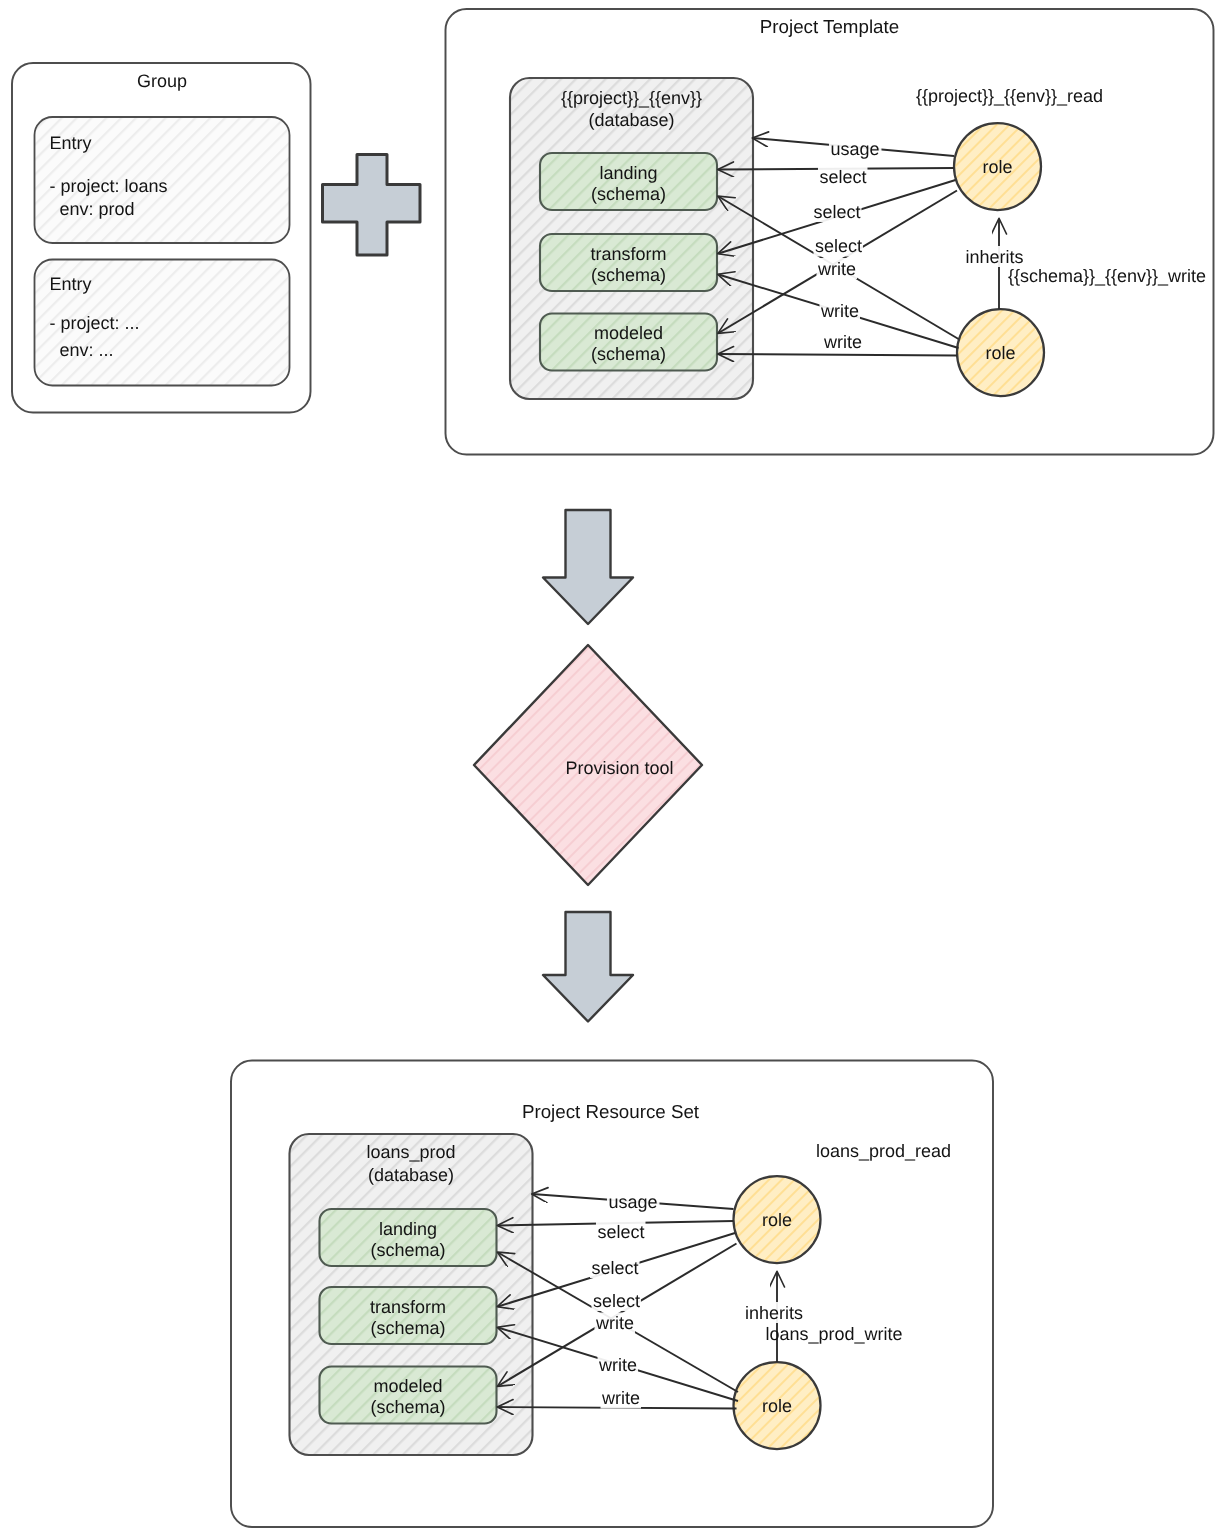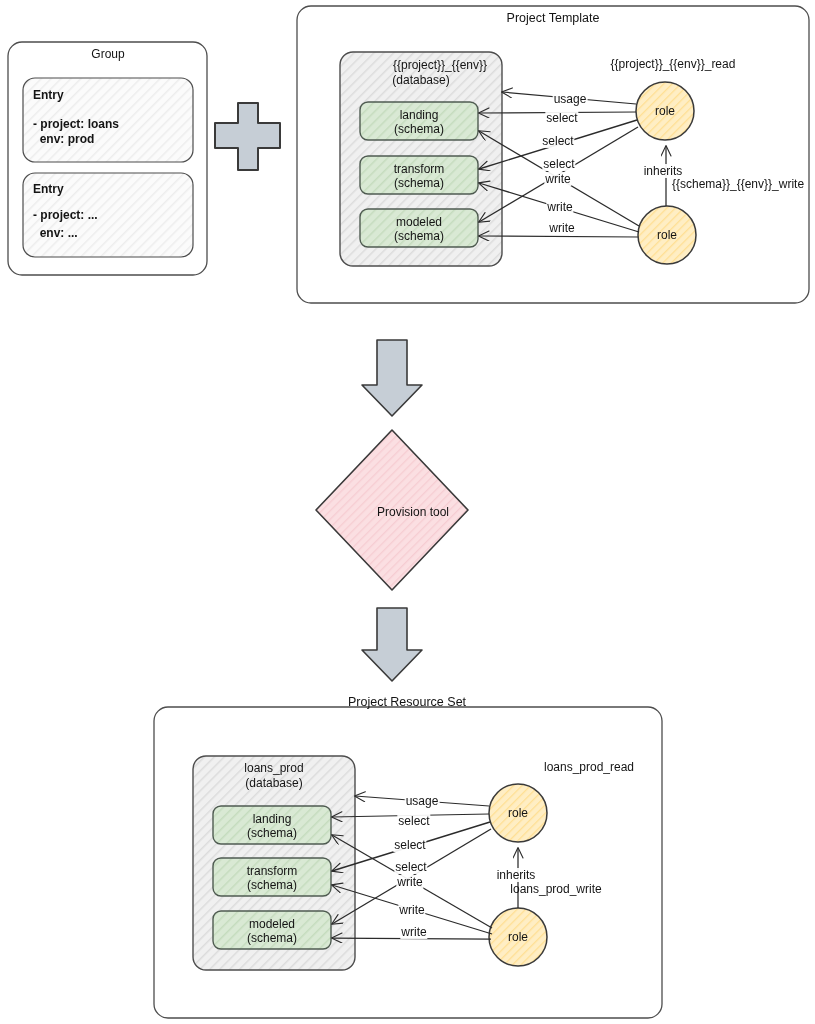--- a/index.html
+++ b/index.html
@@ -13,21 +13,21 @@
   .lbl{
     position:absolute;
     font-family:"Liberation Sans","DejaVu Sans",sans-serif;
     font-size:12px;line-height:14px;color:#141414;
     white-space:pre;
     pointer-events:none;
   }
   .lbl.c{transform:translateX(-50%);text-align:left;}
   .lbl.big{font-size:12.5px;}
   .lbl.edge{font-size:12px;background:rgba(255,255,255,0.92);padding:0 1px;}
-  .lbl.left{text-align:left;font-weight:bold;}
+  .lbl.left{text-align:left;}
 </style>
 </head>
 <body>
 
 <div id="stage">
 
 <svg id="canvas" viewBox="0 0 815 1024" xmlns="http://www.w3.org/2000/svg">
   <defs>
     <pattern id="hatchGrey" width="7" height="7" patternTransform="rotate(45)" patternUnits="userSpaceOnUse">
       <rect width="7" height="7" fill="#f0f0f0"></rect>
@@ -130,21 +130,21 @@
 <div class="lbl left" style="left:33px;top:88px;">Entry</div>
 <div class="lbl left" style="left:33px;top:117px;">- project: loans</div>
 <div class="lbl left" style="left:33px;top:132px;">  env: prod</div>
 
 <div class="lbl left" style="left:33px;top:182px;">Entry</div>
 <div class="lbl left" style="left:33px;top:208px;">- project: ...</div>
 <div class="lbl left" style="left:33px;top:226px;">  env: ...</div>
 
 <div class="lbl c big" style="left:553px;top:11px;">Project Template</div>
 
-<div class="lbl c" style="left:421px;top:58px;margin-left:19px;">{{project}}_{{env}}</div>
+<div class="lbl c" style="left:421px;top:58px;">{{project}}_{{env}}</div>
 <div class="lbl c" style="left:421px;top:73px;">(database)</div>
 
 <div class="lbl c" style="left:419px;top:108px;">landing</div>
 <div class="lbl c" style="left:419px;top:122px;">(schema)</div>
 
 <div class="lbl c" style="left:419px;top:162px;">transform</div>
 <div class="lbl c" style="left:419px;top:176px;">(schema)</div>
 
 <div class="lbl c" style="left:419px;top:215px;">modeled</div>
 <div class="lbl c" style="left:419px;top:229px;">(schema)</div>
@@ -159,21 +159,21 @@
 <div class="lbl c edge" style="left:562px;top:111px;">select</div>
 <div class="lbl c edge" style="left:558px;top:134px;">select</div>
 <div class="lbl c edge" style="left:559px;top:157px;">select</div>
 <div class="lbl c edge" style="left:558px;top:172px;">write</div>
 <div class="lbl c edge" style="left:560px;top:200px;">write</div>
 <div class="lbl c edge" style="left:562px;top:221px;">write</div>
 <div class="lbl c edge" style="left:663px;top:164px;">inherits</div>
 
 <div class="lbl c" style="left:413px;top:505px;">Provision tool</div>
 
-<div class="lbl c big" style="left:407px;top:695px;">Project Resource Set</div>
+<div class="lbl c big" style="left:407px;top:734px;">Project Resource Set</div>
 
 <div class="lbl c" style="left:274px;top:761px;">loans_prod</div>
 <div class="lbl c" style="left:274px;top:776px;">(database)</div>
 
 <div class="lbl c" style="left:272px;top:812px;">landing</div>
 <div class="lbl c" style="left:272px;top:826px;">(schema)</div>
 
 <div class="lbl c" style="left:272px;top:864px;">transform</div>
 <div class="lbl c" style="left:272px;top:878px;">(schema)</div>
 

